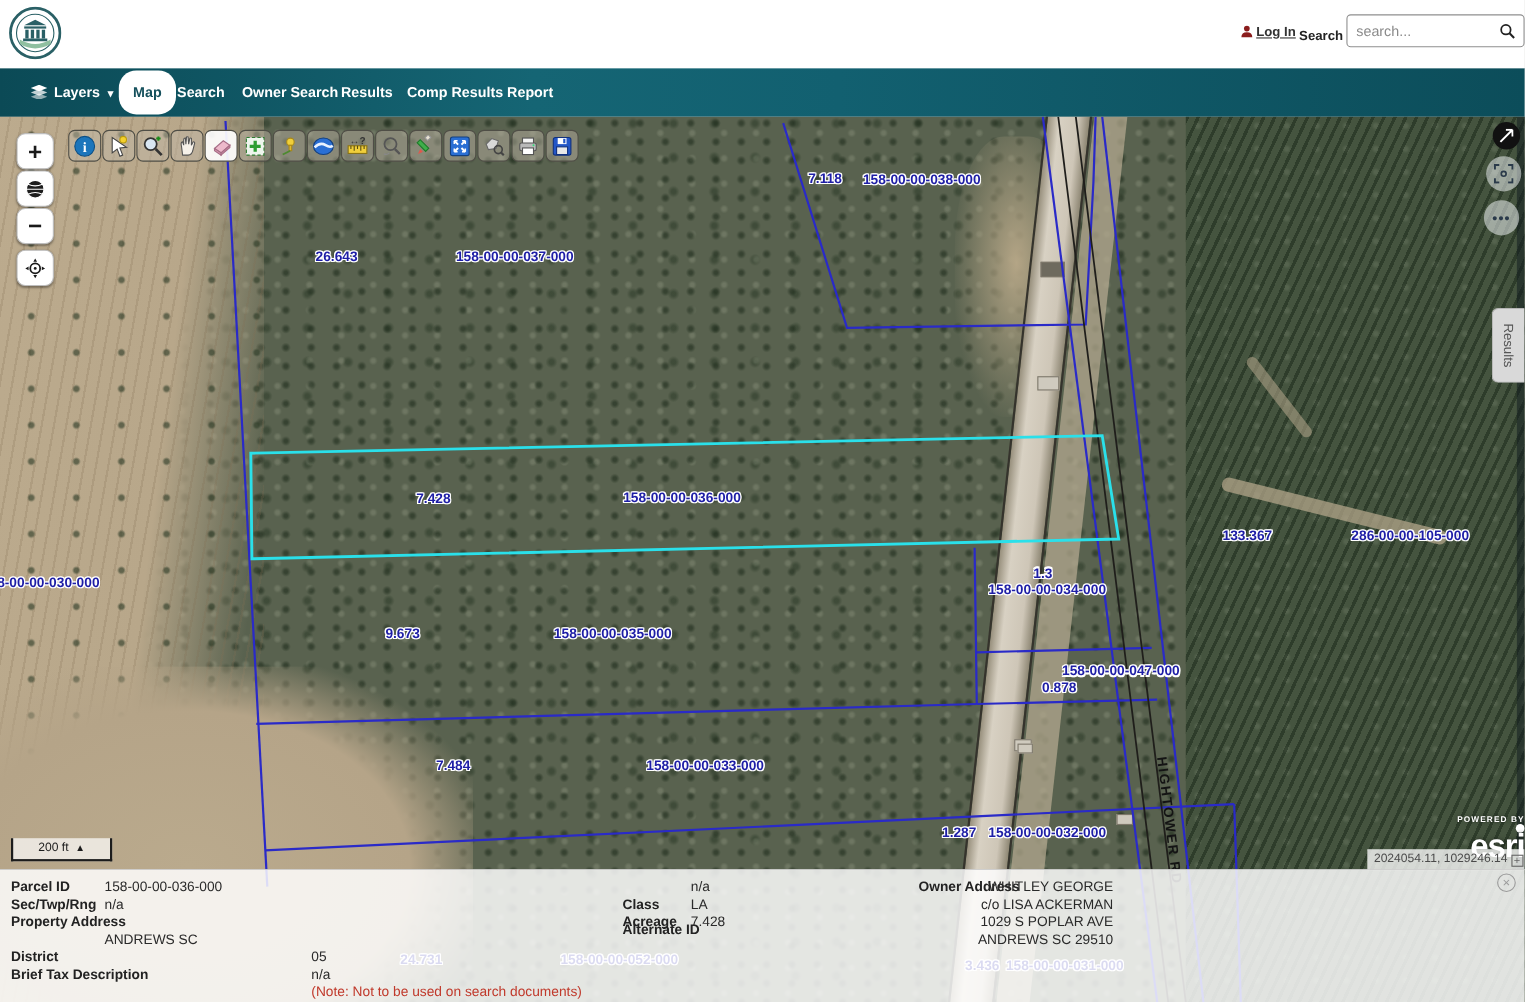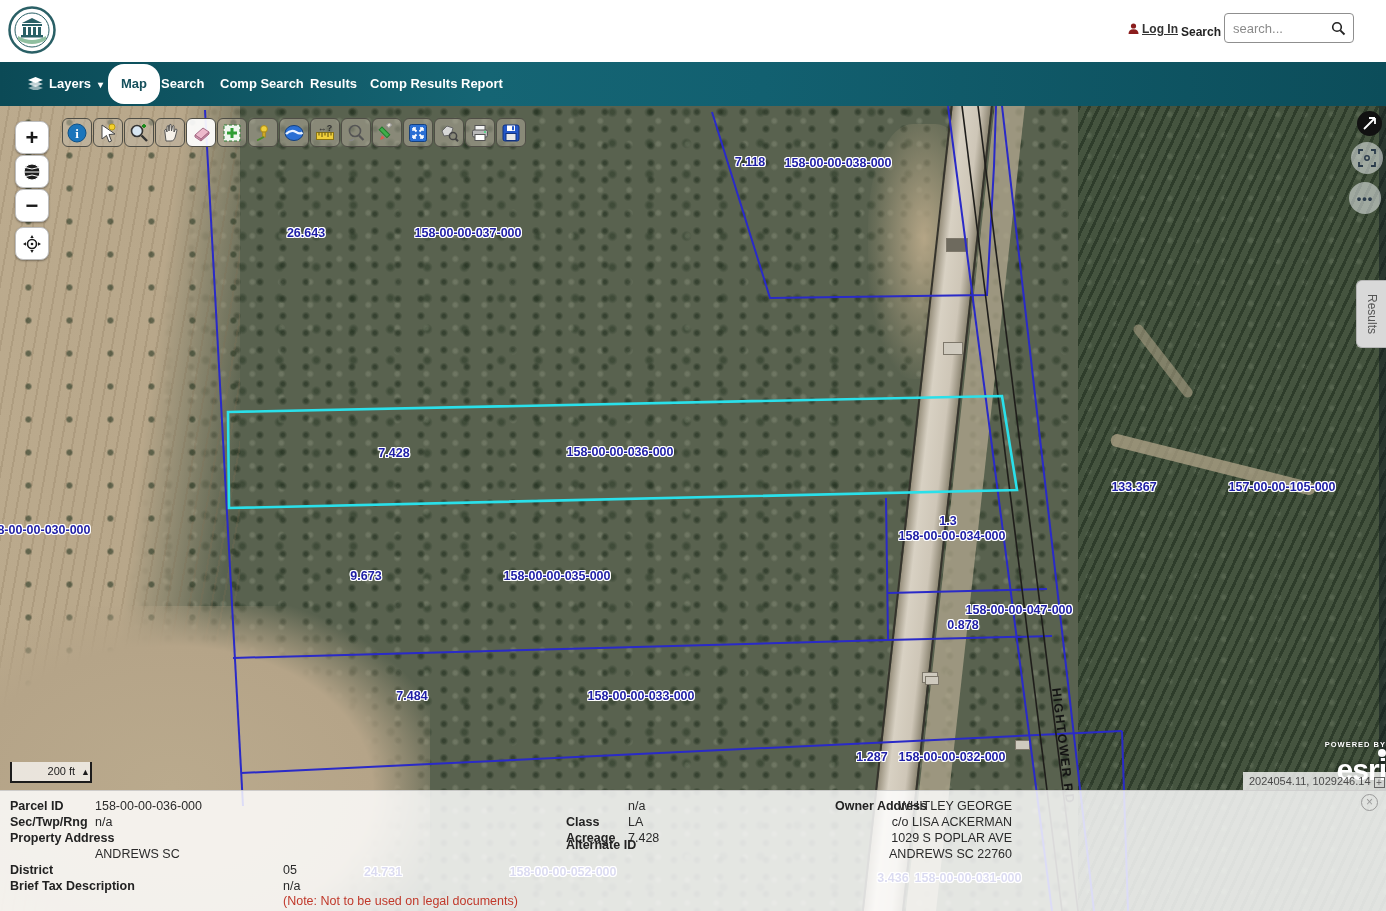--- a/index.html
+++ b/index.html
@@ -5,21 +5,21 @@
   * { margin:0; padding:0; box-sizing:border-box; }
   html,body { width:1386px; height:911px; overflow:hidden; font-family:"Liberation Sans",sans-serif; background:#fff; }
 
   
   .header { position:absolute; left:0; top:0; width:1386px; height:62px; background:#fff; z-index:40; }
   .logo { position:absolute; left:8px; top:6px; width:48px; height:48px; }
   .site-title { position:absolute; left:64px; top:14px; font-size:23px; font-weight:700; color:#1d1d2b; letter-spacing:.2px; }
   .login { position:absolute; left:1128px; top:22px; font-size:12px; font-weight:700; color:#333; text-decoration:underline; cursor:pointer; }
   .login .uicon { display:inline-block; vertical-align:-1px; margin-right:3px; }
   .hdr-search-label { position:absolute; left:1181px; top:25px; font-size:12px; font-weight:700; color:#222; }
-  .search-box { position:absolute; left:1224px; top:13px; width:130px; height:30px; border:1px solid #8f8f8f; border-radius:4px; background:#fff; }
+  .search-box { position:absolute; left:1224px; top:13px; width:162px; height:30px; border:1px solid #8f8f8f; border-radius:4px; background:#fff; }
   .search-box input { position:absolute; left:8px; top:0; width:120px; height:28px; border:none; outline:none; font-size:13px; color:#333; background:transparent; font-family:"Liberation Sans",sans-serif; }
   .search-box input::placeholder { color:#8a8a8a; }
   .search-box .mag { position:absolute; right:7px; top:7px; }
 
   
   .nav { position:absolute; left:0; top:62px; width:1386px; height:44px; background:linear-gradient(90deg,#0b4a56 0%,#156574 35%,#126070 55%,#0c4d5a 100%); z-index:39;padding-left:44px; }
   .nav-item { position:absolute; top:0; height:44px; line-height:44px; color:#fff; font-size:13px; font-weight:700; cursor:pointer; white-space:nowrap; }
   .nav-layers { left:28px; }
   .nav-layers .chev { font-size:10px; margin-left:7px; }
   .layers-icon { display:inline-block; vertical-align:-2px; margin-right:6px; }
@@ -83,21 +83,21 @@
 
   
   .circ { position:absolute; border-radius:50%; z-index:10; display:flex; align-items:center; justify-content:center; cursor:pointer; }
   .circ-share { left:1357px; top:5px; width:25px; height:25px; background:#111; }
   .circ-focus { left:1351px; top:36px; width:32px; height:32px; background:rgba(235,238,240,.55); }
   .circ-more { left:1349px; top:76px; width:32px; height:32px; background:rgba(235,238,240,.55); color:#2a3a4a; font-weight:700; font-size:13px; letter-spacing:1px; }
 
   .results-side-tab { position:absolute; left:1356px; top:174px; width:30px; height:68px; background:#d9d9d9; border:1px solid #b5b5b5; border-right:none; border-radius:6px 0 0 6px; z-index:10; cursor:pointer; display:flex; align-items:center; justify-content:center; }
   .results-side-tab span { writing-mode:vertical-rl; font-size:12px; color:#555; }
 
-  .scalebar { position:absolute; left:10px; top:656px; width:82px; height:21px; background:rgba(255,255,255,.7); border:2px solid #1c1c1c; border-top:none; z-index:10; text-align:right; font-size:11px; color:#1c1c1c; line-height:19px; }
+  .scalebar { position:absolute; left:10px; top:656px; width:92px; height:21px; background:rgba(255,255,255,.7); border:2px solid #1c1c1c; border-top:none; z-index:10; text-align:center; font-size:11px; color:#1c1c1c; line-height:19px; }
   .scalebar .tri { font-size:9px; margin-left:6px; }
 
   .esri { position:absolute; left:1318px; top:634px; z-index:10; text-align:right; color:#fff; }
   .esri .pb { font-size:7.5px; font-weight:700; letter-spacing:1px; text-shadow:0 0 3px rgba(0,0,0,.6); }
   .esri .pb .dot { display:inline-block; width:8px; height:8px; border-radius:50%; background:#fff; vertical-align:-1px; margin-left:3px; }
   .esri .brand { font-size:30px; font-weight:700; line-height:24px; letter-spacing:-1px; text-shadow:0 0 4px rgba(0,0,0,.5); }
 
   .coords-strip { position:absolute; left:1243px; top:666px; width:143px; height:19px; background:rgba(255,255,255,.78); z-index:10; font-size:11px; color:#4a4a4a; line-height:19px; padding-left:6px; white-space:nowrap; }
   .coords-strip .plusbox { display:inline-block; width:11px; height:11px; border:1px solid #666; font-size:10px; line-height:9px; text-align:center; vertical-align:-1px; margin-left:3px; color:#666; }
 
@@ -140,21 +140,21 @@
 </div>
 
 <div class="nav">
   <span class="nav-item nav-layers"><svg class="layers-icon" width="15" height="13" viewBox="0 0 15 13">
         <polygon points="7.5,0 15,3 7.5,6 0,3" fill="#fff"></polygon>
         <polygon points="7.5,4 15,7 7.5,10 0,7" fill="#fff" opacity=".75"></polygon>
         <polygon points="7.5,8 15,11 7.5,13.8 0,11" fill="#fff" opacity=".55"></polygon>
       </svg><span>Layers</span><span class="chev">▾</span></span>
   <span class="nav-item tab-map">Map</span>
   <span class="nav-item tab-search">Search</span>
-  <span class="nav-item tab-comp-search">Comp Search</span>
+  <span class="nav-item tab-comp-search">Owner Search</span>
   <span class="nav-item tab-results">Results</span>
   <span class="nav-item tab-comp-results">Comp Results</span>
   <span class="nav-item tab-report">Report</span>
 </div>
 
 <div class="map">
   <div class="map-bg"></div>
   <div class="decor tan-left"></div>
   <div class="decor tan-bottom"></div>
   <div class="decor pines-right"></div>
@@ -191,21 +191,21 @@
   </svg>
 
   <div id="parcel-labels">
       <div class="plabel" style="left: 750px; top: 56px;">7.118</div>
       <div class="plabel" style="left: 838px; top: 57px;">158-00-00-038-000</div>
       <div class="plabel" style="left: 306px; top: 127px;">26.643</div>
       <div class="plabel" style="left: 468px; top: 127px;">158-00-00-037-000</div>
       <div class="plabel" style="left: 394px; top: 347px;">7.428</div>
       <div class="plabel" style="left: 620px; top: 346px;">158-00-00-036-000</div>
       <div class="plabel" style="left: 1134px; top: 381px;">133.367</div>
-      <div class="plabel" style="left: 1282px; top: 381px;">157-00-00-105-000</div>
+      <div class="plabel" style="left: 1282px; top: 381px;">286-00-00-105-000</div>
       <div class="plabel" style="left: 948px; top: 415px;">1.3</div>
       <div class="plabel" style="left: 952px; top: 430px;">158-00-00-034-000</div>
       <div class="plabel" style="left: 37px; top: 424px;">158-00-00-030-000</div>
       <div class="plabel" style="left: 366px; top: 470px;">9.673</div>
       <div class="plabel" style="left: 557px; top: 470px;">158-00-00-035-000</div>
       <div class="plabel" style="left: 1019px; top: 504px;">158-00-00-047-000</div>
       <div class="plabel" style="left: 963px; top: 519px;">0.878</div>
       <div class="plabel" style="left: 412px; top: 590px;">7.484</div>
       <div class="plabel" style="left: 641px; top: 590px;">158-00-00-033-000</div>
       <div class="plabel" style="left: 872px; top: 651px;">1.287</div>
@@ -376,29 +376,29 @@
   <span class="ip ip-label" style="left:10px; top:8px;">Parcel ID</span>
   <span class="ip" style="left:95px; top:8px;">158-00-00-036-000</span>
   <span class="ip ip-label" style="left:10px; top:24px;">Sec/Twp/Rng</span>
   <span class="ip" style="left:95px; top:24px;">n/a</span>
   <span class="ip ip-label" style="left:10px; top:40px;">Property Address</span>
   <span class="ip" style="left:95px; top:56px;">ANDREWS SC</span>
   <span class="ip ip-label" style="left:10px; top:72px;">District</span>
   <span class="ip" style="left:283px; top:72px;">05</span>
   <span class="ip ip-label" style="left:10px; top:88px;">Brief Tax Description</span>
   <span class="ip" style="left:283px; top:88px;">n/a</span>
-  <span class="ip ip-note" style="left:283px; top:103px;">(Note: Not to be used on legal documents)</span>
+  <span class="ip ip-note" style="left:283px; top:103px;">(Note: Not to be used on search documents)</span>
 
   <span class="ip ip-label" style="left:566px; top:8px;margin-top:39px;">Alternate ID</span>
   <span class="ip" style="left:628px; top:8px;">n/a</span>
   <span class="ip ip-label" style="left:566px; top:24px;">Class</span>
   <span class="ip" style="left:628px; top:24px;">LA</span>
   <span class="ip ip-label" style="left:566px; top:40px;">Acreage</span>
   <span class="ip" style="left:628px; top:40px;">7.428</span>
 
   <span class="ip ip-label" style="left:835px; top:8px;">Owner Address</span>
   <span class="ip owner-line" style="top:8px;">WHITLEY GEORGE</span>
   <span class="ip owner-line" style="top:24px;">c/o LISA ACKERMAN</span>
   <span class="ip owner-line" style="top:40px;">1029 S POPLAR AVE</span>
-  <span class="ip owner-line" style="top:56px;">ANDREWS SC 22760</span>
+  <span class="ip owner-line" style="top:56px;">ANDREWS SC 29510</span>
 
   <div class="panel-close">×</div>
 </div>
 
 </body></html>

